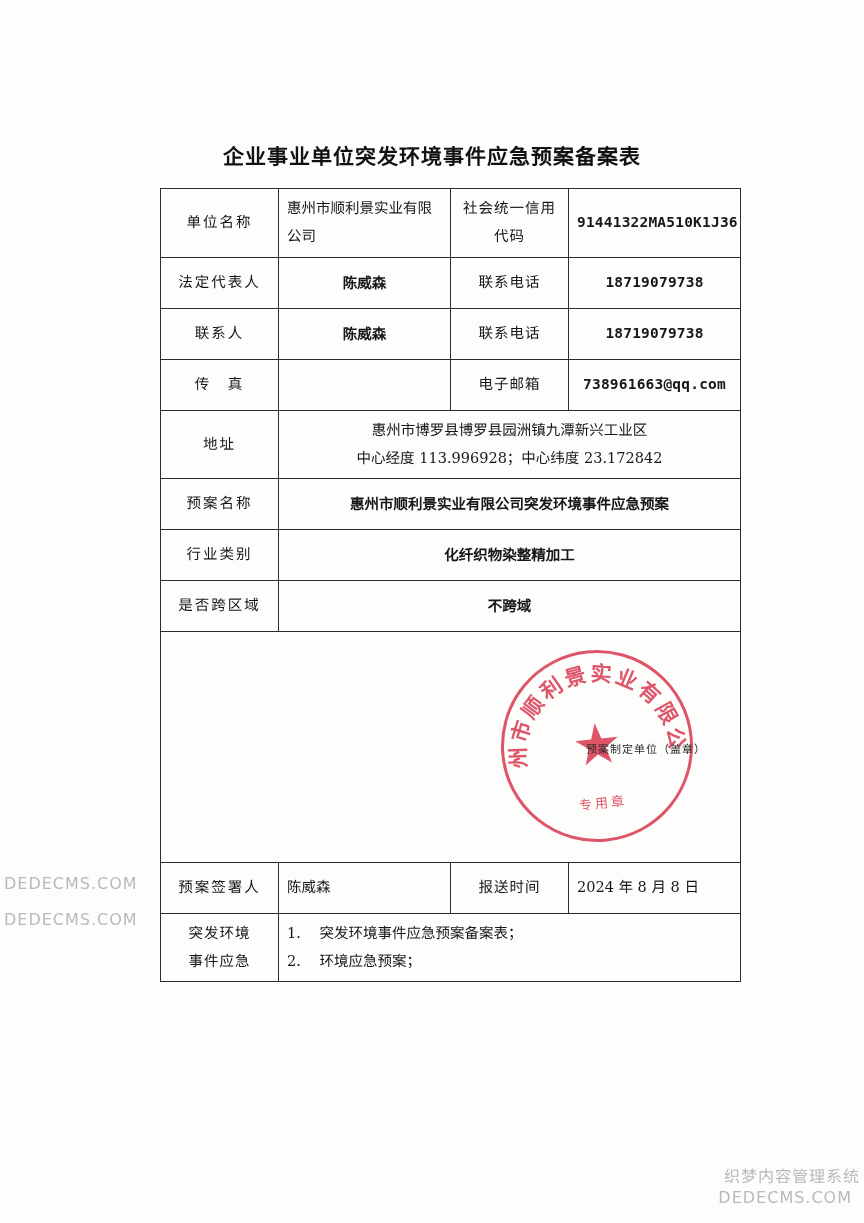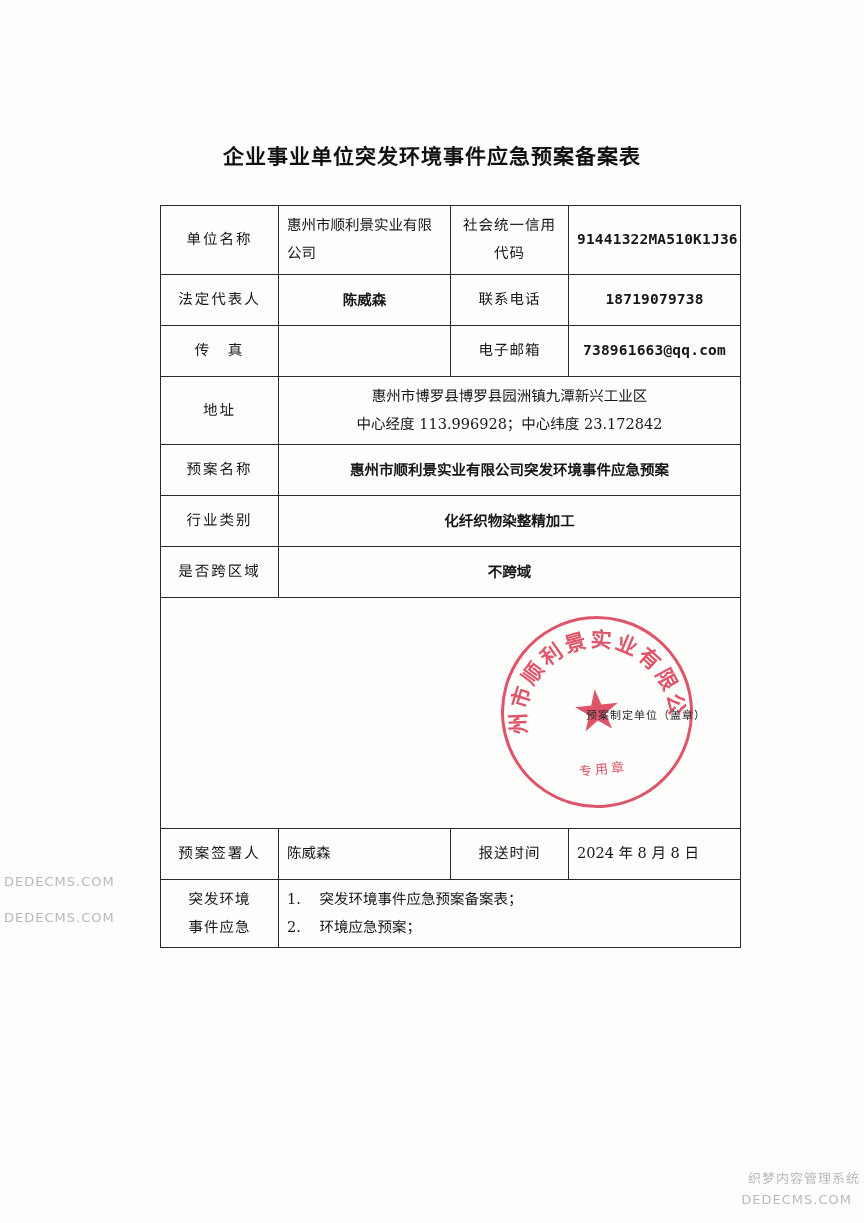--- a/index.html
+++ b/index.html
@@ -32,21 +32,20 @@
     font-family: "DejaVu Sans", "Liberation Sans", sans-serif;
     color: #111;
   }
   table.form {
     position: absolute;
     top: 188px;
     left: 160px;
     width: 580px;
     border-collapse: collapse;
     table-layout: fixed;
-    margin-top: 17px;
   }
   table.form td {
     border: 1px solid #2b2b2b;
     font-size: 14.5px;
     color: #17171a;
     padding: 6px 8px;
     vertical-align: middle;
     line-height: 1.9;
   }
   td.label {
@@ -154,21 +153,21 @@
   .list-cell div { white-space: nowrap; }
   .list-cell .num { margin-right: 14px; }
   .lbl-two-line {
     text-align: center;
     line-height: 2.4;
     letter-spacing: 1px;
   }
   .wm {
     position: absolute;
     color: #b9b9b9;
-    font-size: 13px;
+    font-size: 16px;
     font-family: "DejaVu Sans", "Liberation Sans", sans-serif;
     letter-spacing: 1px;
     user-select: none;
   }
   .wm-left1 { left: 4px; top: 874px; }
   .wm-left2 { left: 4px; top: 910px; }
   .wm-br1 { right: 4px; bottom: 36px; }
   .wm-br2 { right: 12px; bottom: 16px; }
 </style>
 </head>
@@ -192,20 +191,26 @@
         <td class="label2">社会统一信用代码</td>
         <td class="val mono">91441322MA510K1J36</td>
       </tr>
       <tr class="row-norm">
         <td class="label">法定代表人</td>
         <td class="val">陈威森</td>
         <td class="label2">联系电话</td>
         <td class="val mono">18719079738</td>
       </tr>
       <tr class="row-norm">
+        <td class="label">联系人</td>
+        <td class="val">陈威森</td>
+        <td class="label2">联系电话</td>
+        <td class="val mono">18719079738</td>
+      </tr>
+      <tr class="row-norm">
         <td class="label">传　真</td>
         <td class="val"></td>
         <td class="label2">电子邮箱</td>
         <td class="val mono">738961663@qq.com</td>
       </tr>
       <tr>
         <td class="label">地址</td>
         <td class="addr-cell" colspan="3">
           <div>惠州市博罗县博罗县园洲镇九潭新兴工业区</div>
           <div>中心经度 113.996928；中心纬度 23.172842</div>

